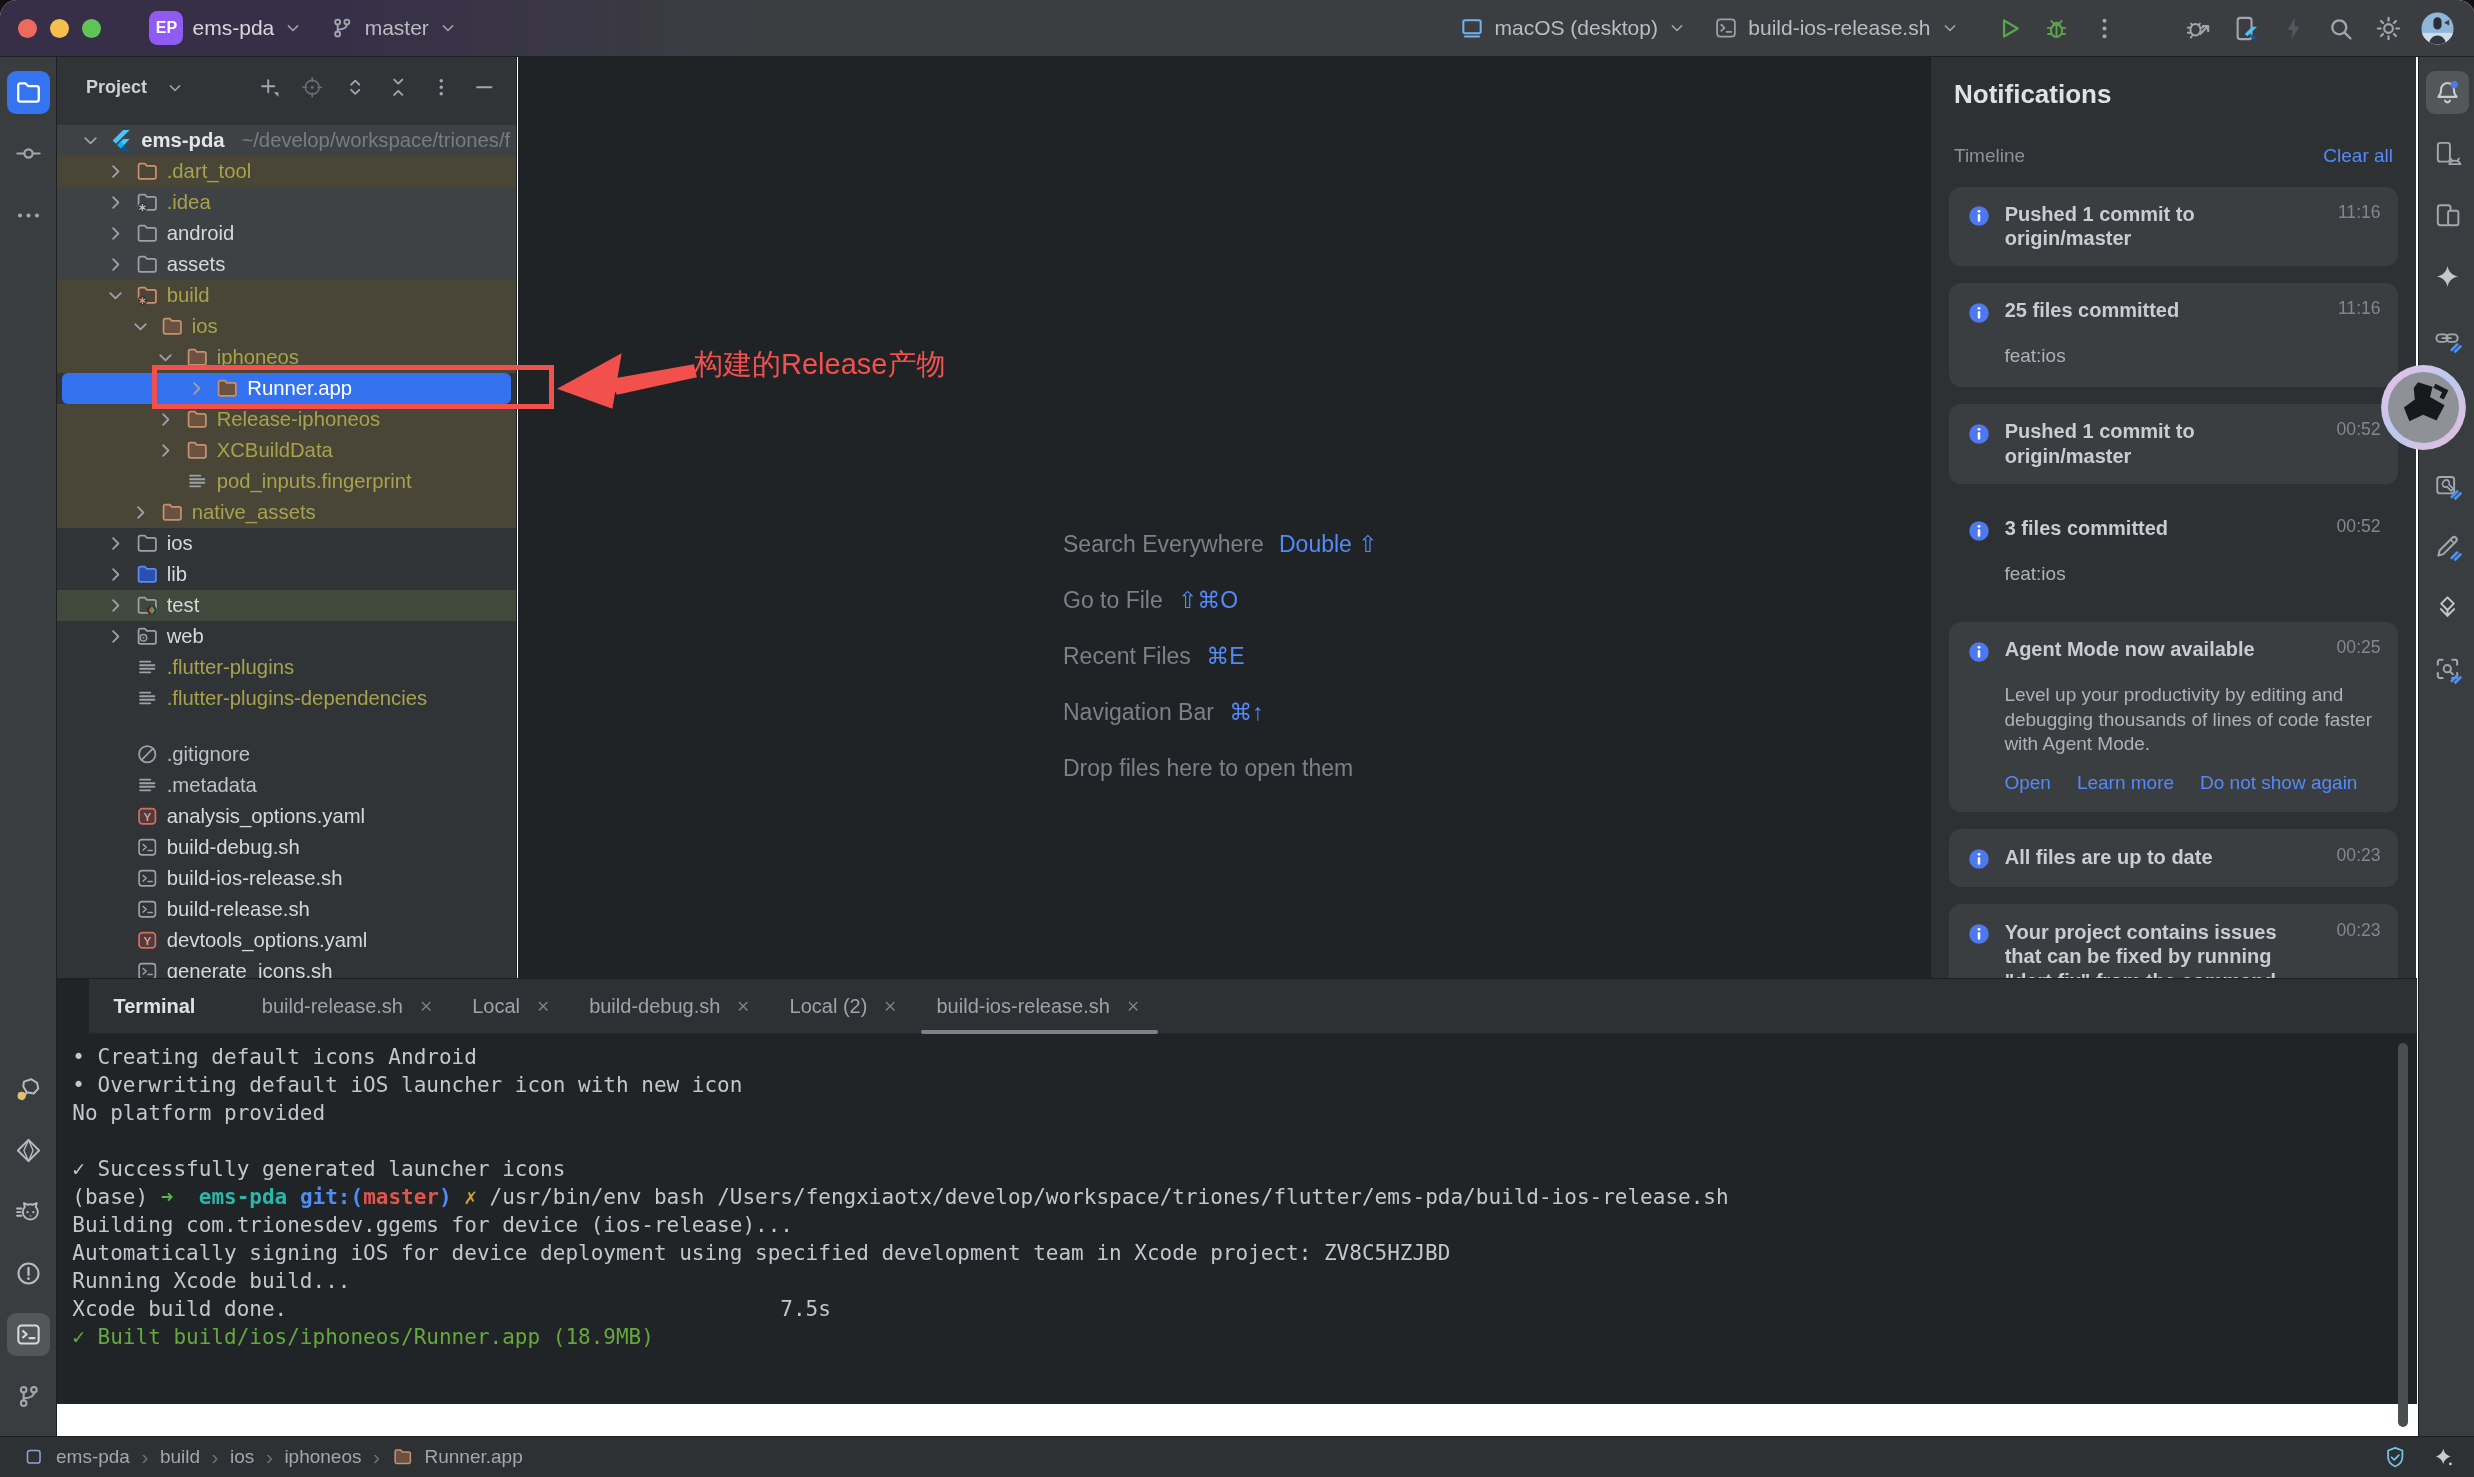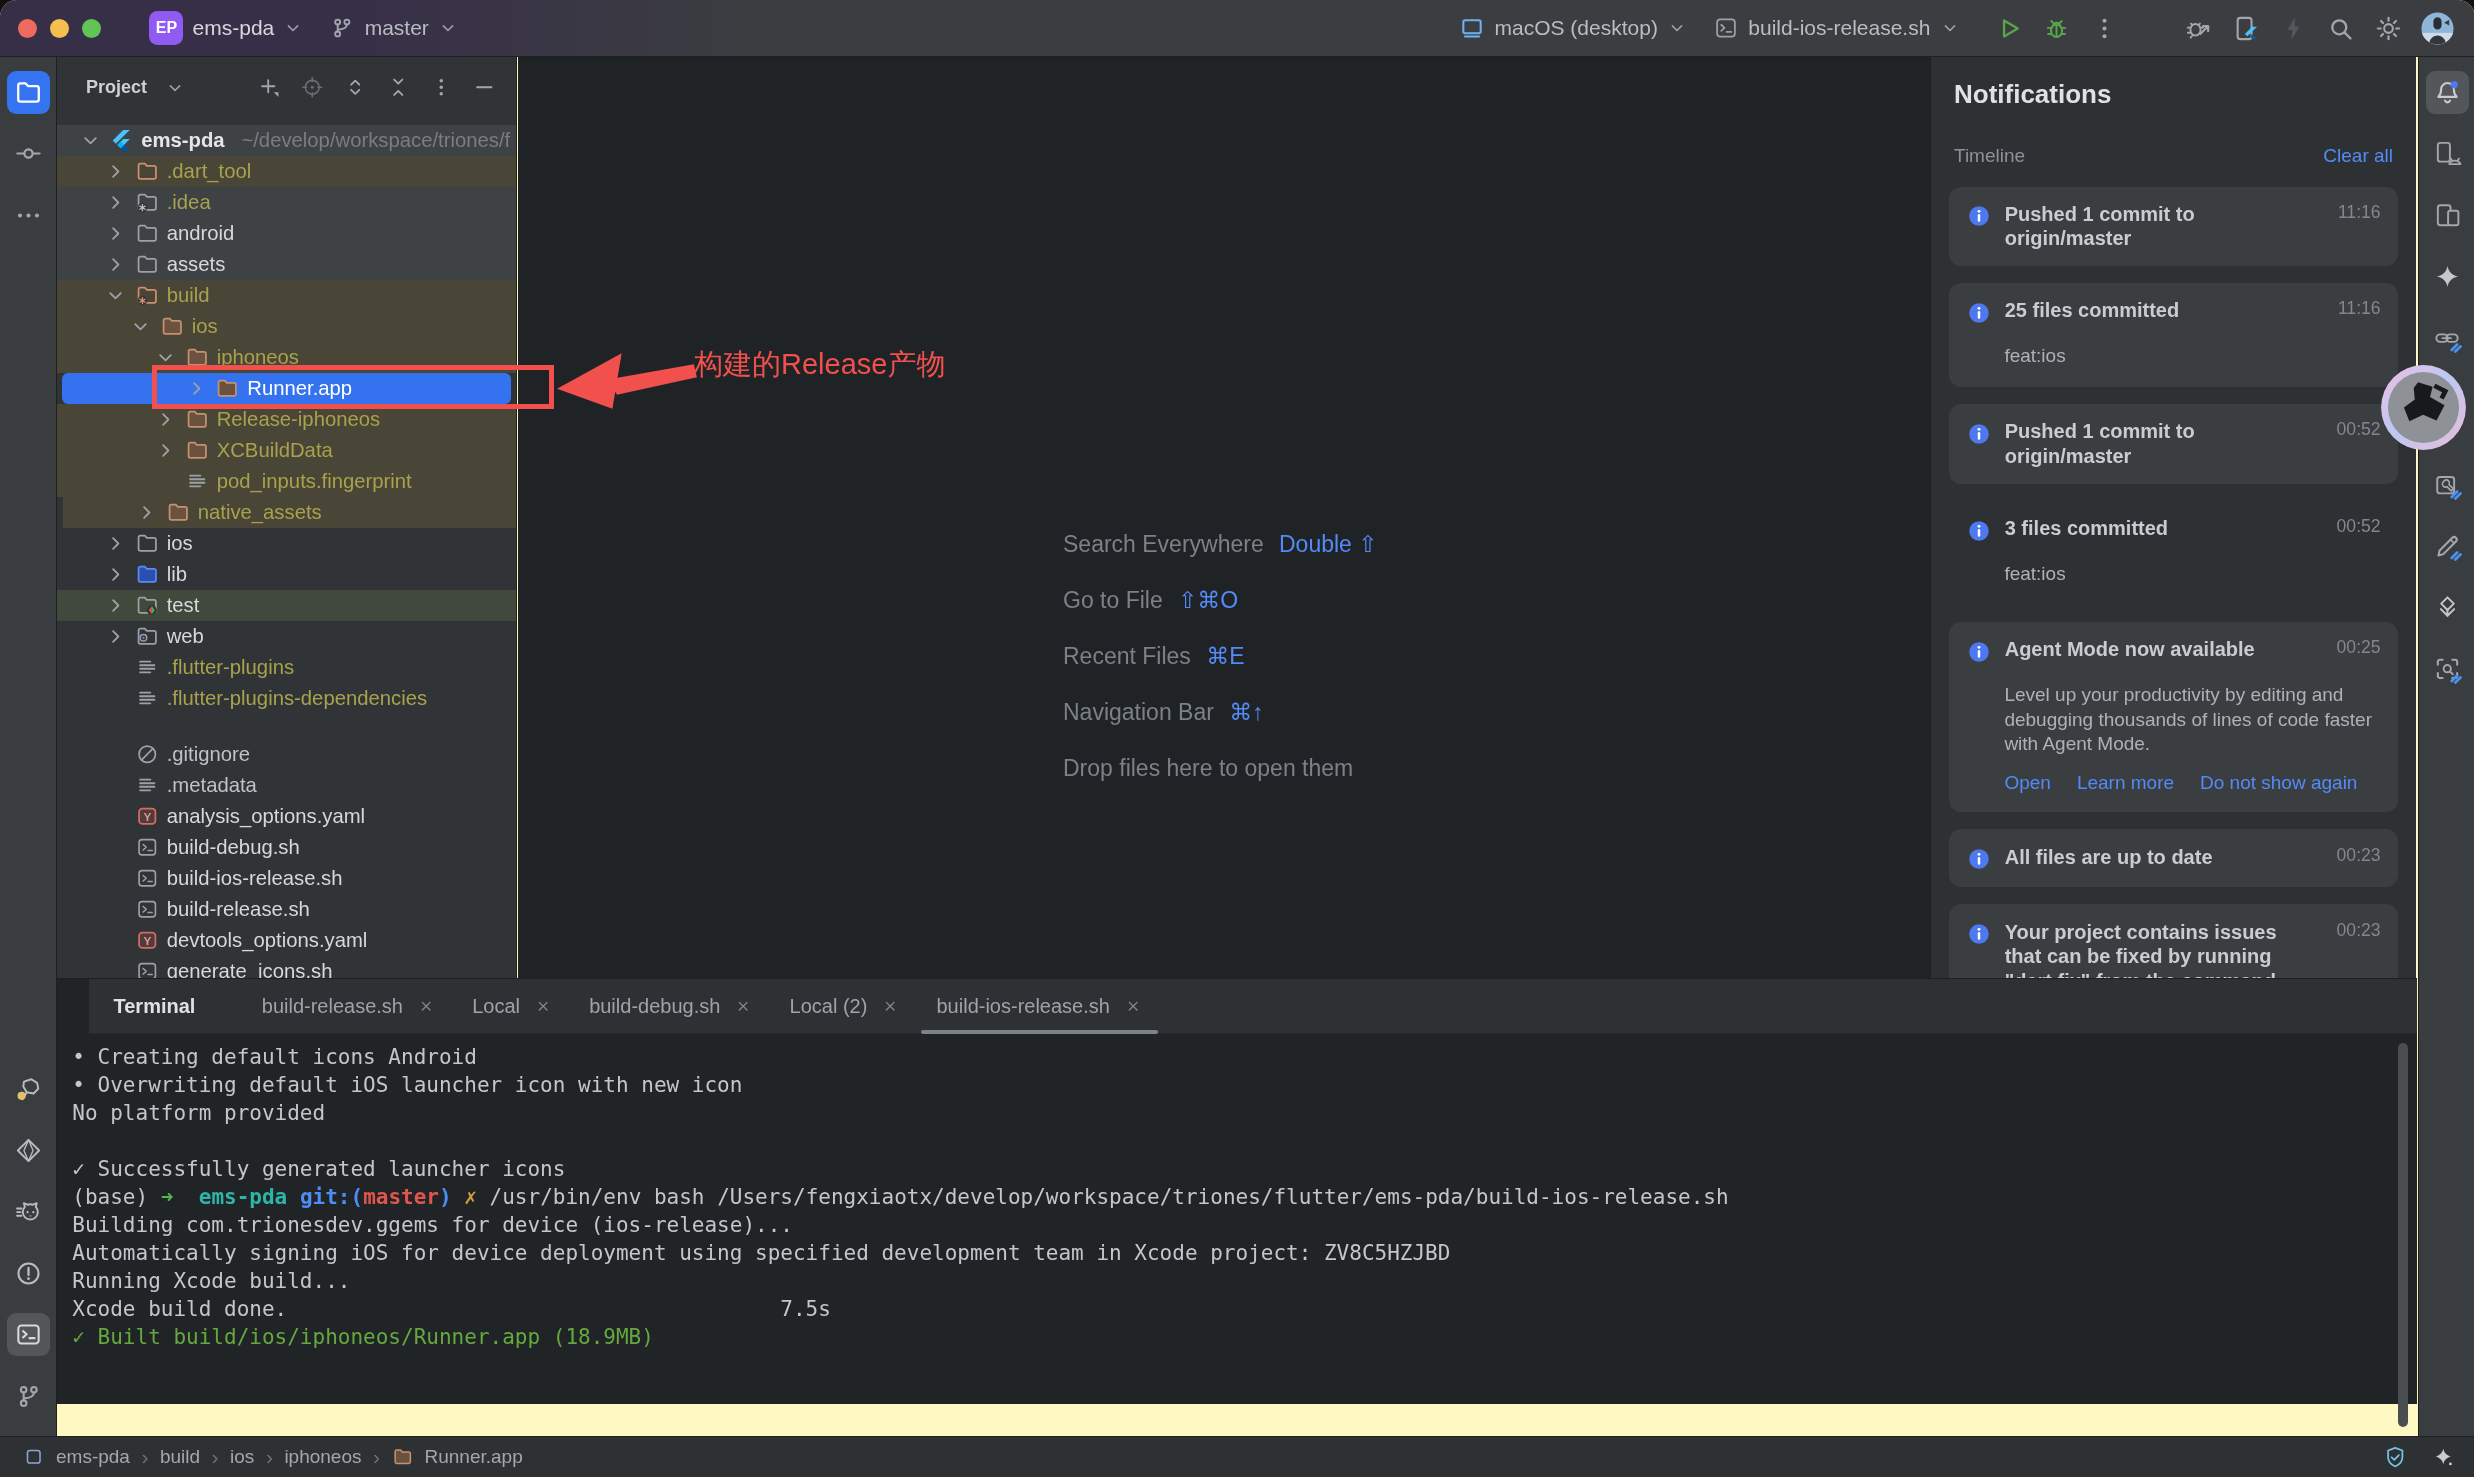--- a/index.html
+++ b/index.html
@@ -1,18 +1,18 @@
 <!DOCTYPE html>
 <html style="font-size:12.3px"><head>
 <meta charset="utf-8">
 <style>
   * { margin:0; padding:0; box-sizing:border-box; }
   html,body { background:#111; }
   body { font-family:"Liberation Sans", sans-serif; }
-  #win { position:relative; width:2475px; height:1477px; background:#fef9c3; overflow:hidden; border-radius:17px 17px 0 0; }
+  #win { position:relative; width:2475px; height:1477px; background:#ffffff; overflow:hidden; border-radius:17px 17px 0 0; }
 
   
   #titlebar { position:absolute; left:0; top:0; width:2475px; height:57px;
     background:linear-gradient(to right,#372f48 0%,#372f48 14%,#3b3d41 30%,#3b3d41 100%);
     border-bottom:0.8px solid #1d1f21; display:flex; align-items:center; color:#b9bcc1; font-size:21px; }
   .traffic { display:flex; gap:13px; margin-left:18.4px; margin-right:48px; }
   .tl { width:19px; height:19px; border-radius:50%; }
   .tl.r{background:#ed6a5e}.tl.y{background:#f5bf4f}.tl.g{background:#61c555}
   .badge { width:34px; height:34px; border-radius:8.4px; background:#8f5bf2; color:#fff; font-size:16px; font-weight:700; display:flex; align-items:center; justify-content:center; }
   .tbg { display:flex; align-items:center; gap:9.2px; margin-right:26px; }
@@ -581,21 +581,21 @@
         </div>
         <div class="trow bg-olive" style="padding-left: 97px;">
           <span class="chev ic"></span>
           <span class="ticon ic">
             <svg viewBox="0 0 24 24">
               <path d="M5 6.5h10M5 10h14M5 13.5h14M5 17h10" stroke-linecap="round" stroke-linejoin="round" fill="none" stroke="#9da1a7" stroke-width="1.8"></path>
             </svg>
           </span>
           <span class="tlabel ig">pod_inputs.fingerprint</span>
         </div>
-        <div class="trow bg-olive" style="padding-left: 72px; margin-left: 6px;">
+        <div class="trow bg-olive" style="padding-left: 72px;">
           <span class="chev ic">
             <svg viewBox="0 0 24 24">
               <path d="M9.5 6.5l5.5 5.5-5.5 5.5" stroke-linecap="round" stroke-linejoin="round" fill="none" stroke="#9da1a7" stroke-width="1.9"></path>
             </svg>
           </span>
           <span class="ticon ic">
             <svg viewBox="0 0 24 24">
               <path d="M3.5 6.3c0-1 .8-1.8 1.8-1.8h4.3l2 2.2h7.1c1 0 1.8.8 1.8 1.8v9.2c0 1-.8 1.8-1.8 1.8H5.3c-1 0-1.8-.8-1.8-1.8z" fill="#6b5140" stroke="#c49270" stroke-width="1.7" stroke-linejoin="round"></path>
             </svg>
           </span>

